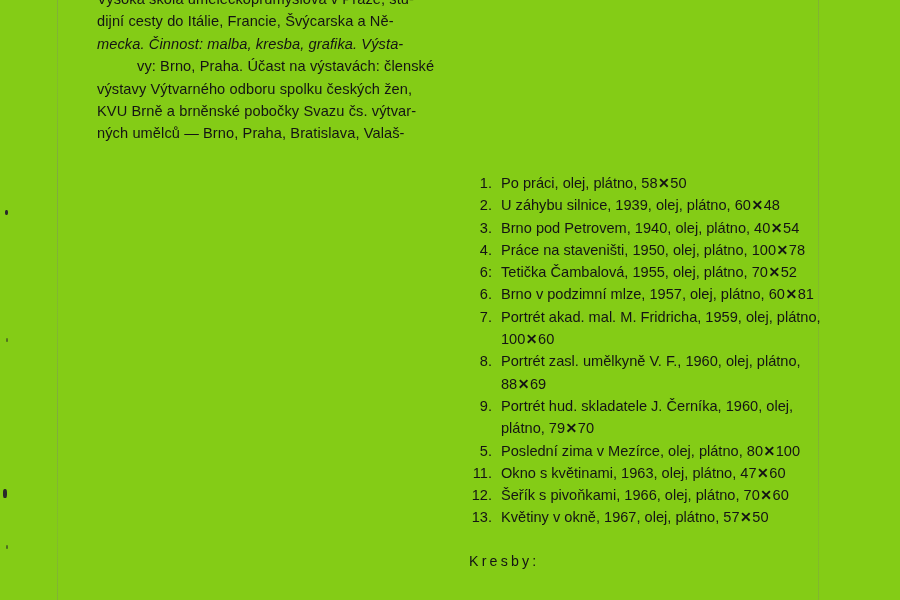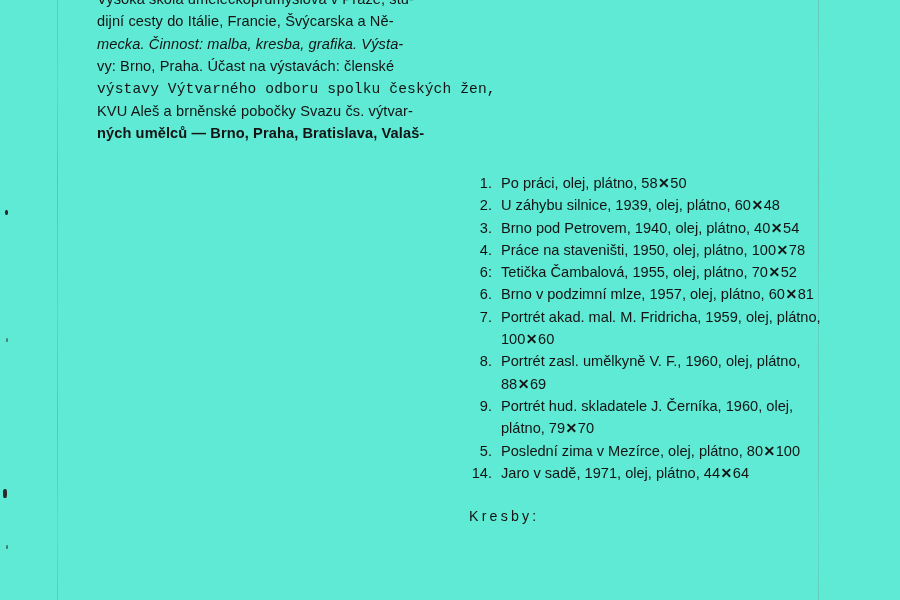--- a/index.html
+++ b/index.html
@@ -7,21 +7,21 @@
     margin: 0;
     padding: 0;
     background: #ffffff;
   }
 
   .page {
     position: relative;
     width: 900px;
     height: 600px;
     overflow: hidden;
-    background: #5eead4;
+    background: #84cc16;
     font-family: "Liberation Sans", sans-serif;
     color: #151515;
     -webkit-font-smoothing: antialiased;
   }
 
   
   .gutter {
     position: absolute;
     top: 0;
     width: 1px;
@@ -117,24 +117,24 @@
 
   <div class="speck" style="left:5px;  top:210px; width:3px; height:5px;"></div>
   <div class="speck" style="left:6px;  top:338px; width:2px; height:4px; opacity:.55;"></div>
   <div class="speck" style="left:3px;  top:489px; width:4px; height:9px;"></div>
   <div class="speck" style="left:6px;  top:545px; width:2px; height:4px; opacity:.6;"></div>
 
   <div class="bio-column" id="bio-col">
       <div class="bio-line j" style="white-space: nowrap;">Vysoká škola uměleckoprůmyslová v Praze; stu-</div>
       <div class="bio-line j" style="white-space: nowrap;">dijní cesty do Itálie, Francie, Švýcarska a Ně-</div>
       <div class="bio-line j" style="white-space: nowrap; font-style: italic;">mecka. Činnost: malba, kresba, grafika. Výsta-</div>
-      <div class="bio-line j" style="white-space: nowrap;">vy: Brno, Praha. Účast na výstavách: členské</div>
-      <div class="bio-line j" style="white-space: nowrap; font-family: Liberation Mono, monospace;">výstavy Výtvarného odboru spolku českých žen,</div>
-      <div class="bio-line j" style="white-space: nowrap;">KVU Aleš a brněnské pobočky Svazu čs. výtvar-</div>
-      <div class="bio-line j" style="white-space: nowrap; font-weight: bold;">ných umělců — Brno, Praha, Bratislava, Valaš-</div>
+      <div class="bio-line j" style="white-space: nowrap; margin-left: 40px;">vy: Brno, Praha. Účast na výstavách: členské</div>
+      <div class="bio-line j" style="white-space: nowrap;">výstavy Výtvarného odboru spolku českých žen,</div>
+      <div class="bio-line j" style="white-space: nowrap;">KVU Brně a brněnské pobočky Svazu čs. výtvar-</div>
+      <div class="bio-line j" style="white-space: nowrap;">ných umělců — Brno, Praha, Bratislava, Valaš-</div>
     </div>
 
   <div class="works-column">
     <div id="paintings-list">
         <div class="work-item">
           <span class="work-num">1.</span>
           <span class="work-text">Po práci, olej, plátno, 58<span class="mul">✕</span>50</span>
         </div>
         <div class="work-item">
           <span class="work-num">2.</span>
@@ -166,22 +166,30 @@
         </div>
         <div class="work-item">
           <span class="work-num">9.</span>
           <span class="work-text">Portrét hud. skladatele J. Černíka, 1960, olej,<span class="cont">plátno, 79<span class="mul">✕</span>70</span></span>
         </div>
         <div class="work-item">
           <span class="work-num">5.</span>
           <span class="work-text">Poslední zima v Mezírce, olej, plátno, 80<span class="mul">✕</span>100</span>
         </div>
         <div class="work-item">
-          <span class="work-num">14.</span>
-          <span class="work-text">Jaro v sadě, 1971, olej, plátno, 44<span class="mul">✕</span>64</span>
+          <span class="work-num">11.</span>
+          <span class="work-text">Okno s květinami, 1963, olej, plátno, 47<span class="mul">✕</span>60</span>
+        </div>
+        <div class="work-item">
+          <span class="work-num">12.</span>
+          <span class="work-text">Šeřík s pivoňkami, 1966, olej, plátno, 70<span class="mul">✕</span>60</span>
+        </div>
+        <div class="work-item">
+          <span class="work-num">13.</span>
+          <span class="work-text">Květiny v okně, 1967, olej, plátno, 57<span class="mul">✕</span>50</span>
         </div>
       </div>
 
     <div class="section-heading">Kresby:</div>
 
   </div>
 
 </div>
 
 </body></html>

